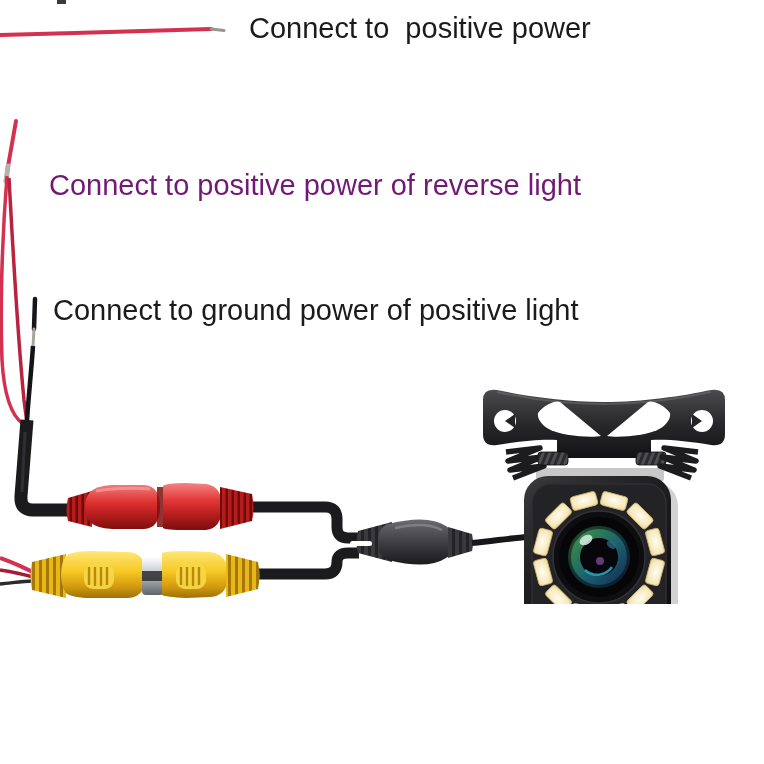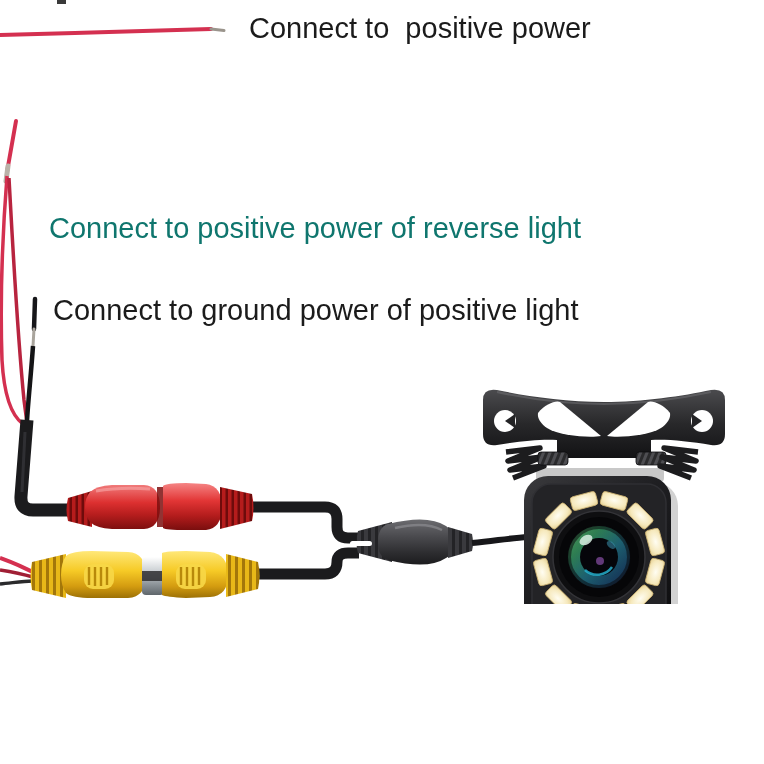--- a/index.html
+++ b/index.html
@@ -215,15 +215,15 @@
         <circle cx="599" cy="557" r="19" fill="#05050a"></circle>
         <ellipse cx="586" cy="540" rx="7" ry="4.5" fill="#d8efe3" opacity="0.85" transform="rotate(-30 586 540)"></ellipse>
         <path d="M585,570 A18,18 0 0 0 612,567" fill="none" stroke="#27b9d8" stroke-width="2.5" opacity="0.8"></path>
         <circle cx="600" cy="561" r="4" fill="#6d3f85" opacity="0.9"></circle>
         <ellipse cx="611" cy="545" rx="5" ry="3" fill="#3fa0c0" opacity="0.5" transform="rotate(40 611 545)"></ellipse>
       </g>
     </g>
   </svg>
 
   <div class="label label-1" style="color: rgb(27, 27, 27);">Connect to  positive power</div>
-  <div class="label label-2" style="color: #0f766e; margin-top: 43px;">Connect to positive power of reverse light</div>
+  <div class="label label-2" style="color: #701a75;">Connect to positive power of reverse light</div>
   <div class="label label-3" style="color: rgb(27, 27, 27);">Connect to ground power of positive light</div>
 </div>
 
 </body></html>

